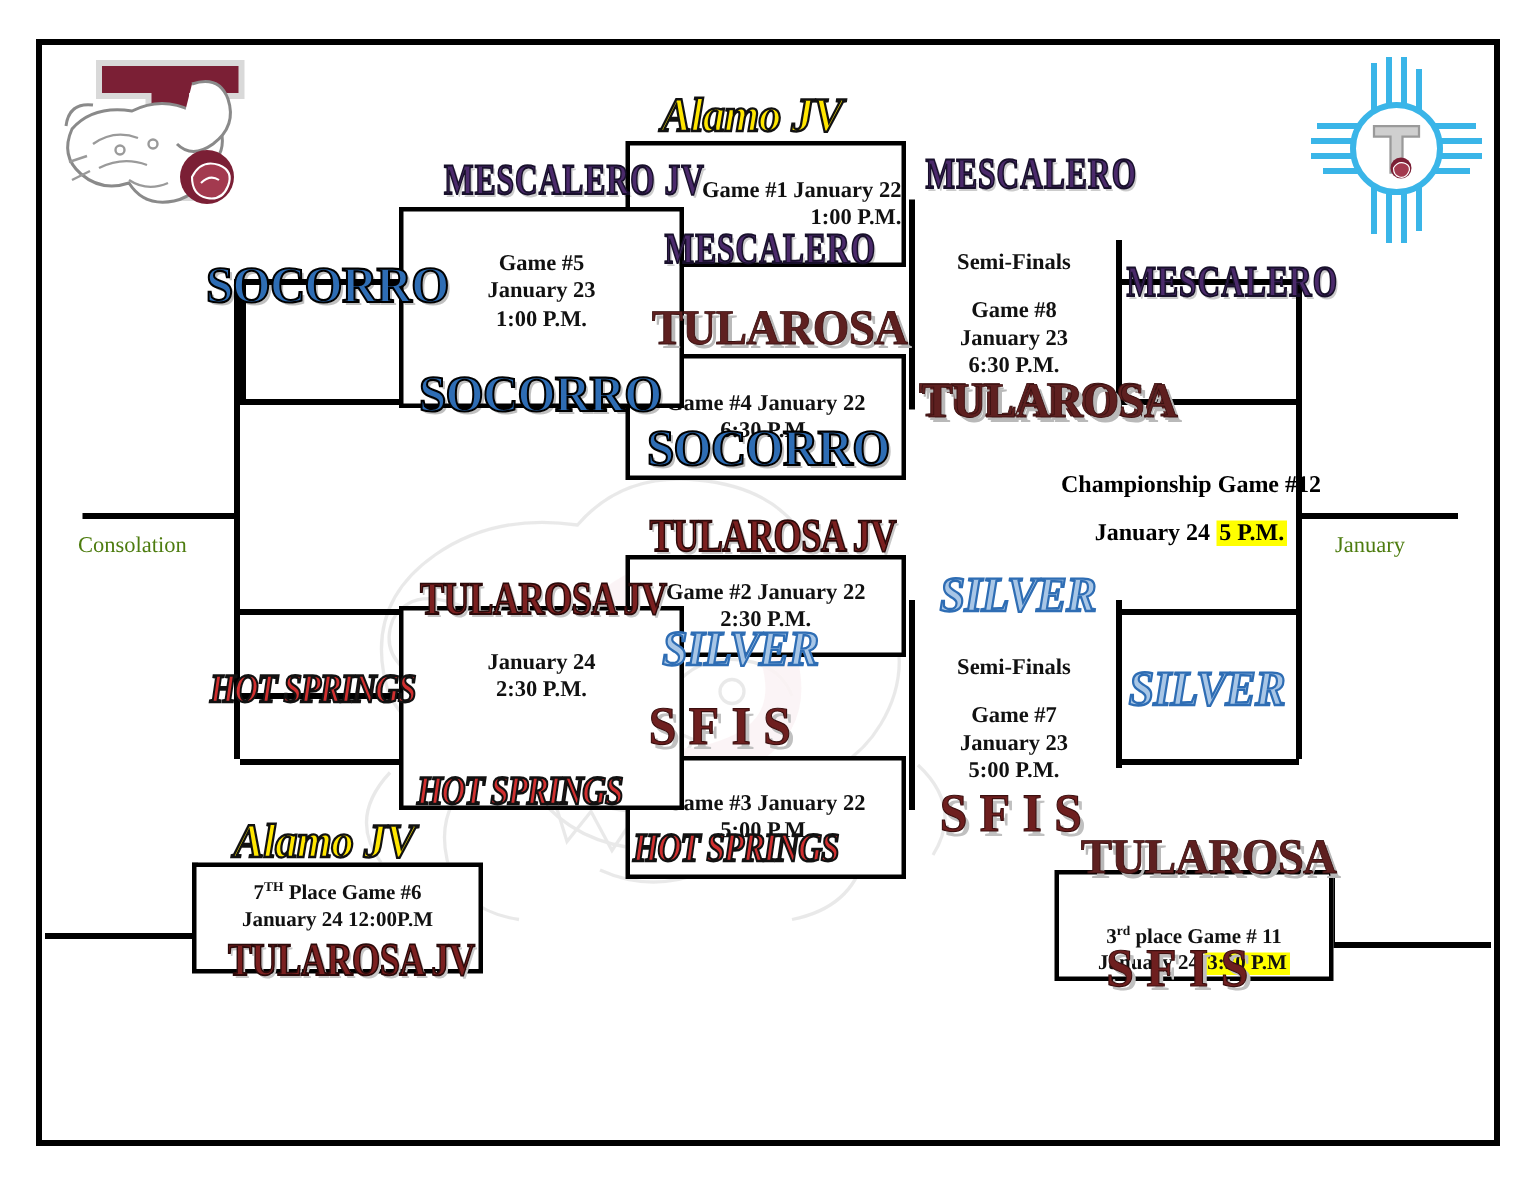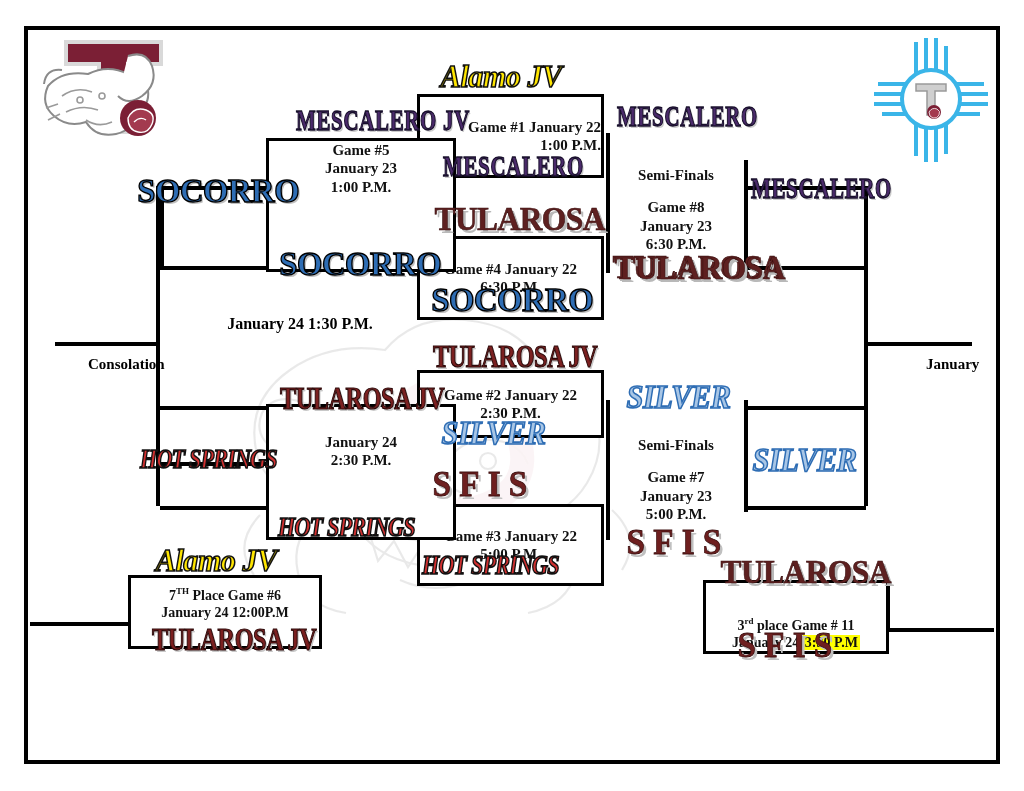--- a/index.html
+++ b/index.html
@@ -85,21 +85,21 @@
     transform:scaleX(.82);transform-origin:left center;letter-spacing:-1px;
   }
   
   .t-alamojv{
     font-family:"Liberation Serif",serif;color:#ffe600;font-size:32px;
     font-style:italic;-webkit-text-stroke:1.6px #111;
     transform:scaleX(.94);
   }
 
   
-  .lbl{position:absolute;font-size:15px;font-weight:bold;color:#000000;z-index:8;white-space:nowrap;margin-left:36px;}
+  .lbl{position:absolute;font-size:15px;font-weight:normal;color:#4d7c0f;z-index:8;white-space:nowrap;}
   .mid{position:absolute;z-index:8;text-align:center;font-weight:bold;color:#000;}
   .mid div{font-size:16px;line-height:2.0;}
 
   
   .title-wrap{position:absolute;z-index:10;text-align:center;width:420px;}
   .title1{
     font-family:"Liberation Serif",serif;font-weight:bold;color:#4a1010;
     font-size:29px;transform:scaleX(.86);letter-spacing:0px;
     text-shadow:2px 2px 0 #cfcfcf;white-space:nowrap;
   }
@@ -248,21 +248,21 @@
     <div class="gline">2:30 P.M.</div>
   </div>
   <div class="team t-silver" style="left:437px;top:415px;">SILVER</div>
 
   <div class="gbox" style="left:417px;top:504px;width:187px;height:82px;">
     <div class="gline">Game #3 January 22</div>
     <div class="gline">5:00 P.M.</div>
   </div>
   <div class="team t-hotsprings" style="left:422px;top:550px;">HOT SPRINGS</div>
 
-  <div class="gbox" style="left:266px;top:138px;width:190px;height:134px;justify-content:flex-start;">
+  <div class="gbox" style="left:266px;top:138px;width:190px;height:134px;justify-content:flex-start;padding-top:26px;">
     <div class="gline">Game #5</div>
     <div class="gline">January 23</div>
     <div class="gline">1:00 P.M.</div>
   </div>
   <div class="team t-socorro" style="left:276px;top:245px;">SOCORRO</div>
 
   <div class="gbox" style="left:266px;top:404px;width:190px;height:136px;justify-content:flex-start;padding-top:26px;">
     <div class="gline">January 24</div>
     <div class="gline">2:30 P.M.</div>
   </div>
@@ -299,23 +299,29 @@
       <span>3</span><span class="sup">rd</span><span> place Game # 11</span>
     </div>
     <div class="gline small">
       <span>January 24</span>
       <span class="hl">3:30 P.M</span>
     </div>
   </div>
   <div class="team t-sfis" style="left:733px;top:624px;">SFIS</div>
 
   <div class="mid" style="left:170px;top:308px;width:260px;">
-    <div>January 24 1:30 P.M.</div>
-  </div>
-
+  </div>
+
+  <div class="mid" style="left:660px;top:308px;width:268px;">
+    <div>Championship Game #12</div>
+    <div>
+      <span>January 24</span>
+      <span class="hl">5 P.M.</span>
+    </div>
+  </div>
 
   <div class="lbl" style="left:52px;top:356px;">Consolation</div>
   <div class="lbl" style="left:890px;top:356px;">January</div>
 
   <div class="team t-mescalero" style="left:296px;top:104px;">MESCALERO JV</div>
 
   <div class="team t-alamojv" style="left:437px;top:58px;">Alamo JV</div>
 
   <div class="team t-socorro" style="left:134px;top:172px;">SOCORRO</div>
 

